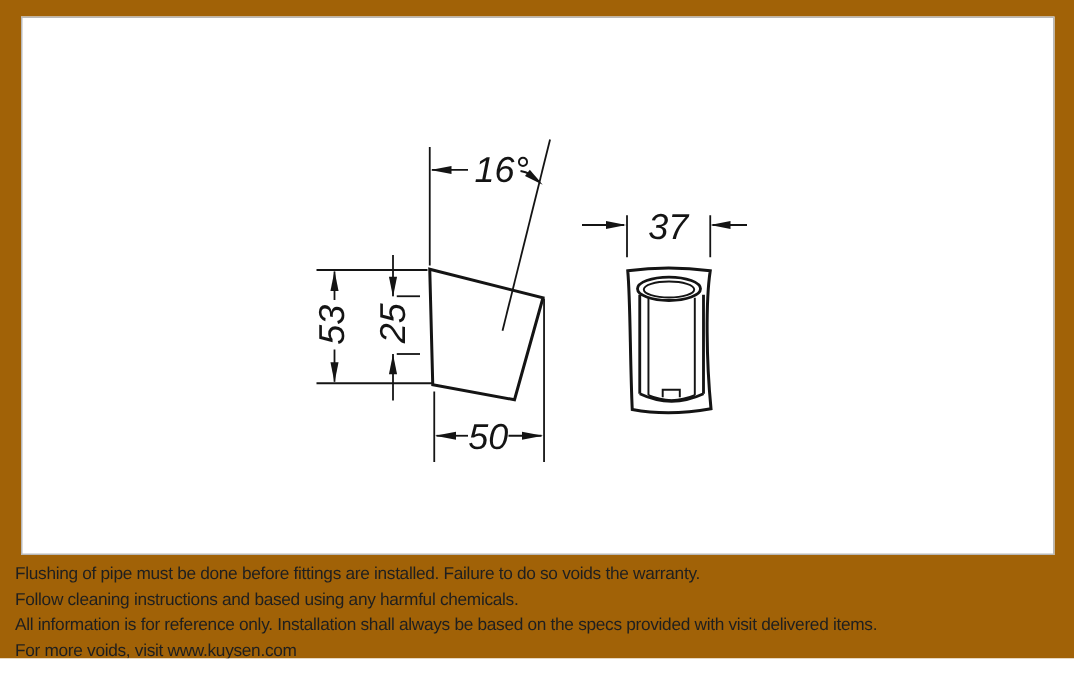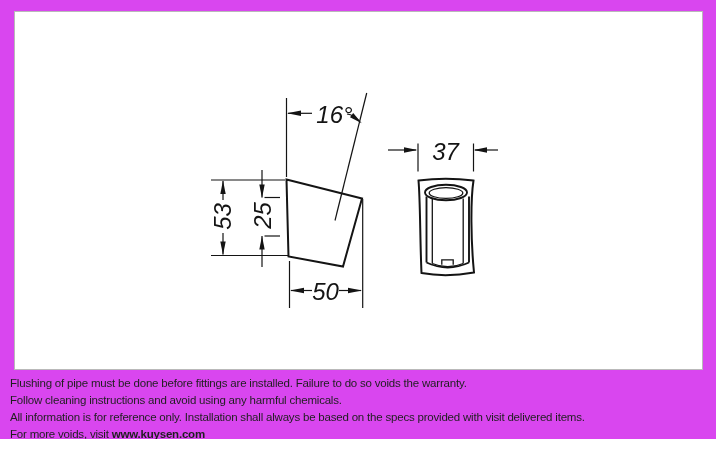--- a/index.html
+++ b/index.html
@@ -1,30 +1,30 @@
 <!DOCTYPE html>
 <html><head>
 <meta charset="utf-8">
 <style>
   html,body{margin:0;padding:0;background:#ffffff;}
-  .page{position:relative;width:716px;height:439px;background:#d946ef;overflow:hidden;
+  .page{position:relative;width:716px;height:439px;background:#a16207;overflow:hidden;
         font-family:"Liberation Sans", sans-serif;}
   .frame{position:absolute;left:14px;top:11px;width:689px;height:359px;
          border:1px solid #b9b9b9;background:#ffffff;box-sizing:border-box;}
   .drawing-svg{position:absolute;left:0;top:0;width:716px;height:450px;}
   .thick{stroke:#141414;stroke-width:2;fill:#ffffff;stroke-linejoin:miter;}
   .thickline{stroke:#141414;stroke-width:1.9;fill:none;}
   .thin{stroke:#141414;stroke-width:1.2;fill:none;}
   .thinner{stroke:#141414;stroke-width:1.3;fill:none;}
   .arrow{fill:#141414;stroke:none;}
   .dimtext{font-family:"Liberation Sans",sans-serif;font-style:italic;font-size:24px;
            fill:#141414;text-anchor:middle;dominant-baseline:central;}
   .footer{position:absolute;left:10px;top:375px;width:680px;color:#1f1f1f;
           font-size:11.5px;line-height:17px;letter-spacing:-0.2px;}
-  .footer .site{font-weight:bold;}
+  .footer .site{font-weight:normal;}
 </style>
 </head>
 <body>
 
 <div class="page">
 
   <div class="frame"></div>
 
   <svg class="drawing-svg" viewBox="0 0 716 450">
 
@@ -92,18 +92,18 @@
       <line class="thickline" x1="469" y1="196.5" x2="469" y2="262.5"></line>
 
       <path class="thickline" d="M 426.5,262.5 Q 447.7,272.5 469,262.5"></path>
       <path class="thinner" d="M 432.3,263.5 Q 447.7,270 463.2,263.5"></path>
       <path class="thinner" d="M 441.8,264.8 L 441.8,259.8 L 453.2,259.8 L 453.2,264.8"></path>
     </g>
   </svg>
 
   <div class="footer">
     <div>Flushing of pipe must be done before fittings are installed. Failure to do so voids the warranty.</div>
-    <div>Follow cleaning instructions and avoid using any harmful chemicals.</div>
+    <div>Follow cleaning instructions and based using any harmful chemicals.</div>
     <div>All information is for reference only. Installation shall always be based on the specs provided with visit delivered items.</div>
     <div><span>For more voids, visit </span><span class="site">www.kuysen.com</span></div>
   </div>
 
 </div>
 
 </body></html>

